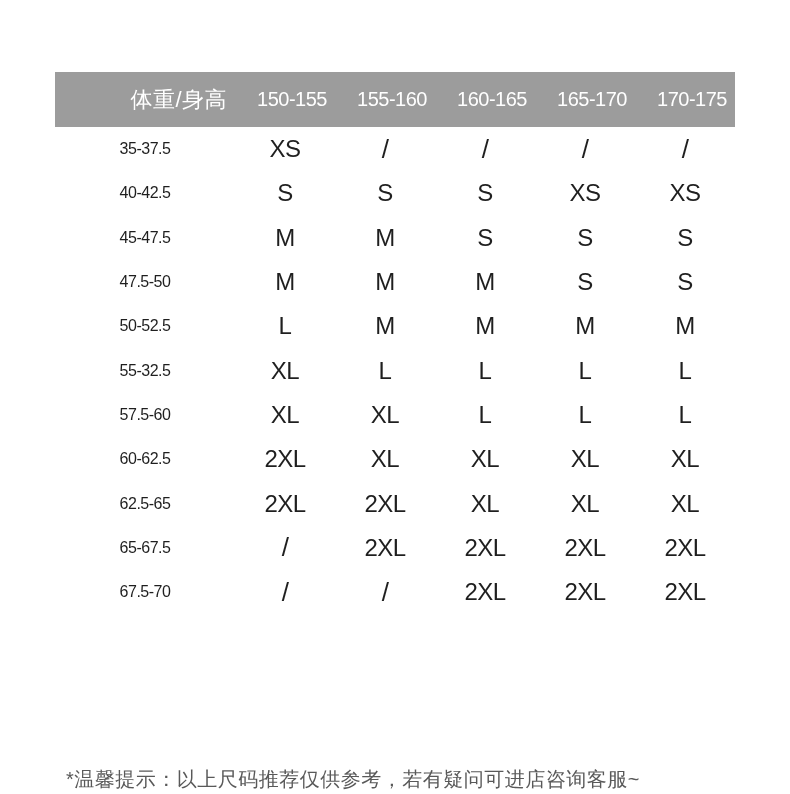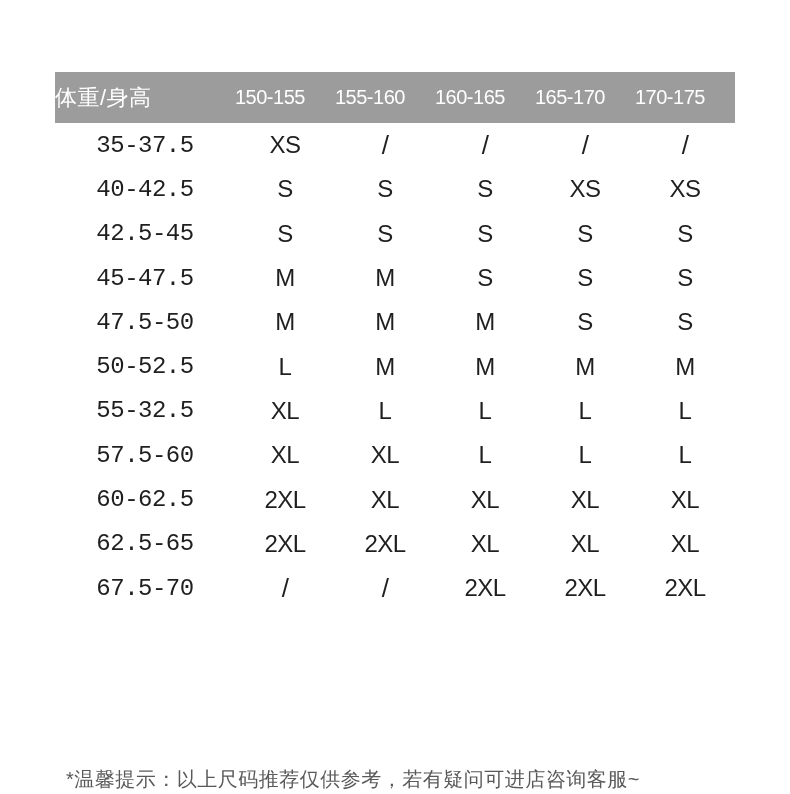--- a/index.html
+++ b/index.html
@@ -24,43 +24,42 @@
     border-collapse: collapse;
     table-layout: fixed;
     width: 680px;
   }
   col.label-col { width: 180px; }
   col.size-col  { width: 100px; }
   thead th {
     background: var(--header-bg, #9c9c9c);
     color: var(--header-fg, #ffffff);
     font-weight: normal;
-    height: 51px;
-    padding: 0;
-    text-align: left;
+    height: 39px;
+    padding: 8px;
+    text-align: right;
     vertical-align: middle;
     font-size: 20px;
     letter-spacing: -0.5px;
   }
   thead th.corner {
     font-size: 22px;
     letter-spacing: 0.5px;
   }
   tbody td {
     height: 44.3px;
     padding: 0;
     text-align: center;
     vertical-align: middle;
     color: var(--body-fg, #1f1f1f);
     font-size: 24px;
     letter-spacing: -0.5px;
   }
   tbody td.row-label {
-    font-size: 24px;
-    font-family: Liberation Mono, monospace;
+    font-size: 16px;
   }
   tbody td.slash {
     font-size: 26px;
     font-weight: 300;
   }
   .footer-note {
     position: absolute;
     top: 766px;
     left: 0;
     width: 706px;
@@ -106,28 +105,20 @@
         </tr>
         <tr>
           <td class="row-label">40-42.5</td>
           <td class="size-cell">S</td>
           <td class="size-cell">S</td>
           <td class="size-cell">S</td>
           <td class="size-cell">XS</td>
           <td class="size-cell">XS</td>
         </tr>
         <tr>
-          <td class="row-label">42.5-45</td>
-          <td class="size-cell">S</td>
-          <td class="size-cell">S</td>
-          <td class="size-cell">S</td>
-          <td class="size-cell">S</td>
-          <td class="size-cell">S</td>
-        </tr>
-        <tr>
           <td class="row-label">45-47.5</td>
           <td class="size-cell">M</td>
           <td class="size-cell">M</td>
           <td class="size-cell">S</td>
           <td class="size-cell">S</td>
           <td class="size-cell">S</td>
         </tr>
         <tr>
           <td class="row-label">47.5-50</td>
           <td class="size-cell">M</td>
@@ -170,20 +161,28 @@
         </tr>
         <tr>
           <td class="row-label">62.5-65</td>
           <td class="size-cell">2XL</td>
           <td class="size-cell">2XL</td>
           <td class="size-cell">XL</td>
           <td class="size-cell">XL</td>
           <td class="size-cell">XL</td>
         </tr>
         <tr>
+          <td class="row-label">65-67.5</td>
+          <td class="slash">/</td>
+          <td class="size-cell">2XL</td>
+          <td class="size-cell">2XL</td>
+          <td class="size-cell">2XL</td>
+          <td class="size-cell">2XL</td>
+        </tr>
+        <tr>
           <td class="row-label">67.5-70</td>
           <td class="slash">/</td>
           <td class="slash">/</td>
           <td class="size-cell">2XL</td>
           <td class="size-cell">2XL</td>
           <td class="size-cell">2XL</td>
         </tr>
       </tbody>
   </table>
 </div>

